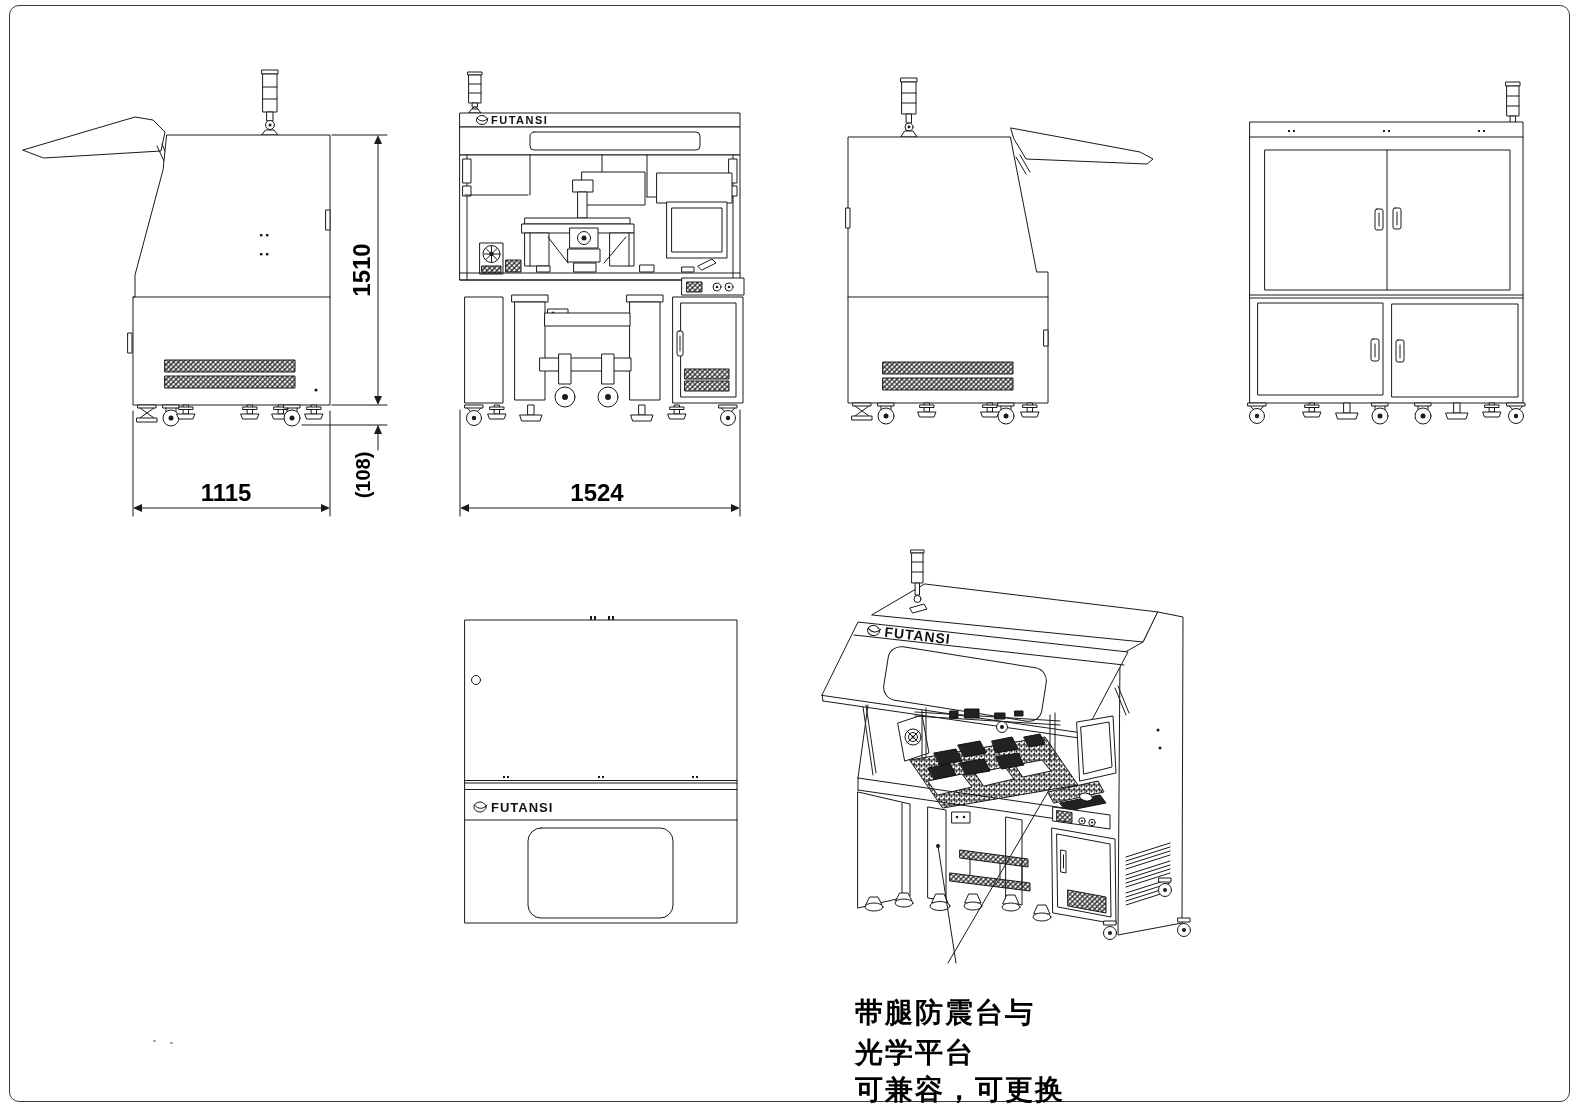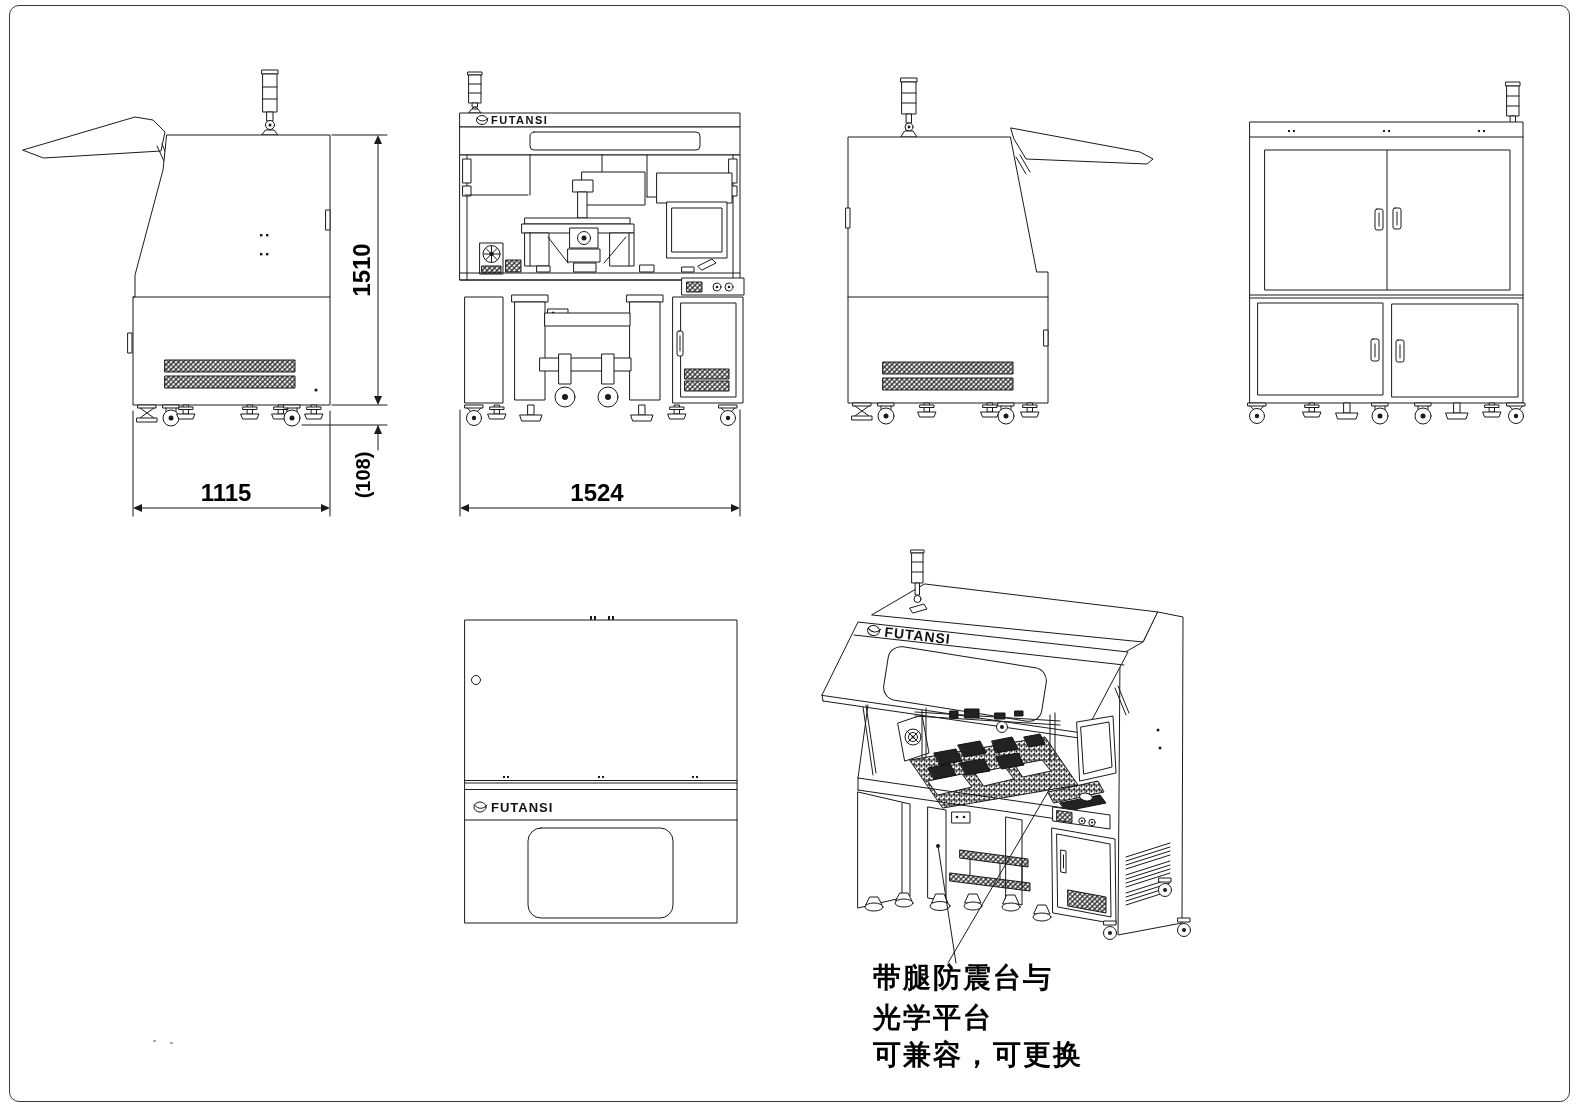--- a/index.html
+++ b/index.html
@@ -11,22 +11,22 @@
   svg line,svg path,svg rect,svg circle,svg ellipse,svg polygon,svg polyline{
       stroke:#1a1a1a;stroke-width:1;fill:none;stroke-linecap:round;stroke-linejoin:round;}
   .fw{fill:#ffffff;}
   .fb{fill:#1a1a1a;stroke:none;}
   .fg{fill:#222222;stroke:#111111;}
   .dim{font:bold 24px "Liberation Sans",sans-serif;fill:#000;stroke:none;}
   .dim2{font:bold 20px "Liberation Sans",sans-serif;fill:#000;stroke:none;}
   .logo{font:bold 11px "Liberation Sans",sans-serif;letter-spacing:1.5px;fill:#111;stroke:none;}
   .logo2{font:bold 13px "Liberation Sans",sans-serif;letter-spacing:1px;fill:#111;stroke:none;}
   .logo3{font:bold 14px "Liberation Sans",sans-serif;letter-spacing:1px;fill:#111;stroke:none;}
-  .ann{position:absolute;left:873px;font:bold 28px "Liberation Sans",sans-serif;
-       color:#000;letter-spacing:2px;white-space:nowrap;}
+  .ann{position:absolute;left:855px;font:bold 28px "Liberation Sans",sans-serif;
+       color:#000;letter-spacing:2px;white-space:nowrap;margin-top:35px;}
   .speck{position:absolute;background:#aaa;}
 </style>
 </head>
 <body>
 
 <div id="canvas">
 <div id="frame"></div>
 
 <svg style="left:20px;top:60px;width:420px;height:460px" viewBox="0 0 420 460">
   <defs>

